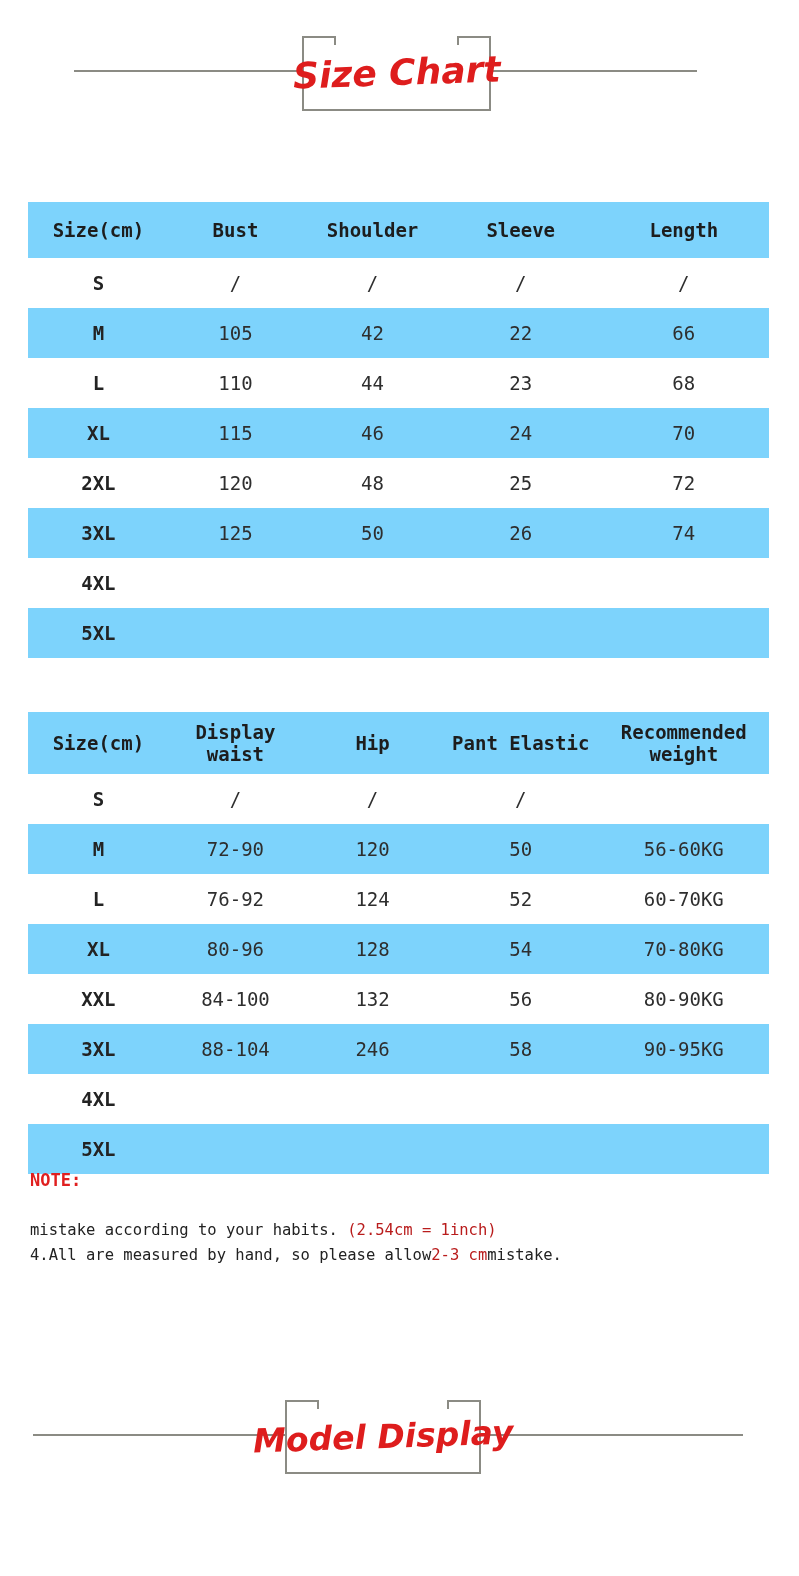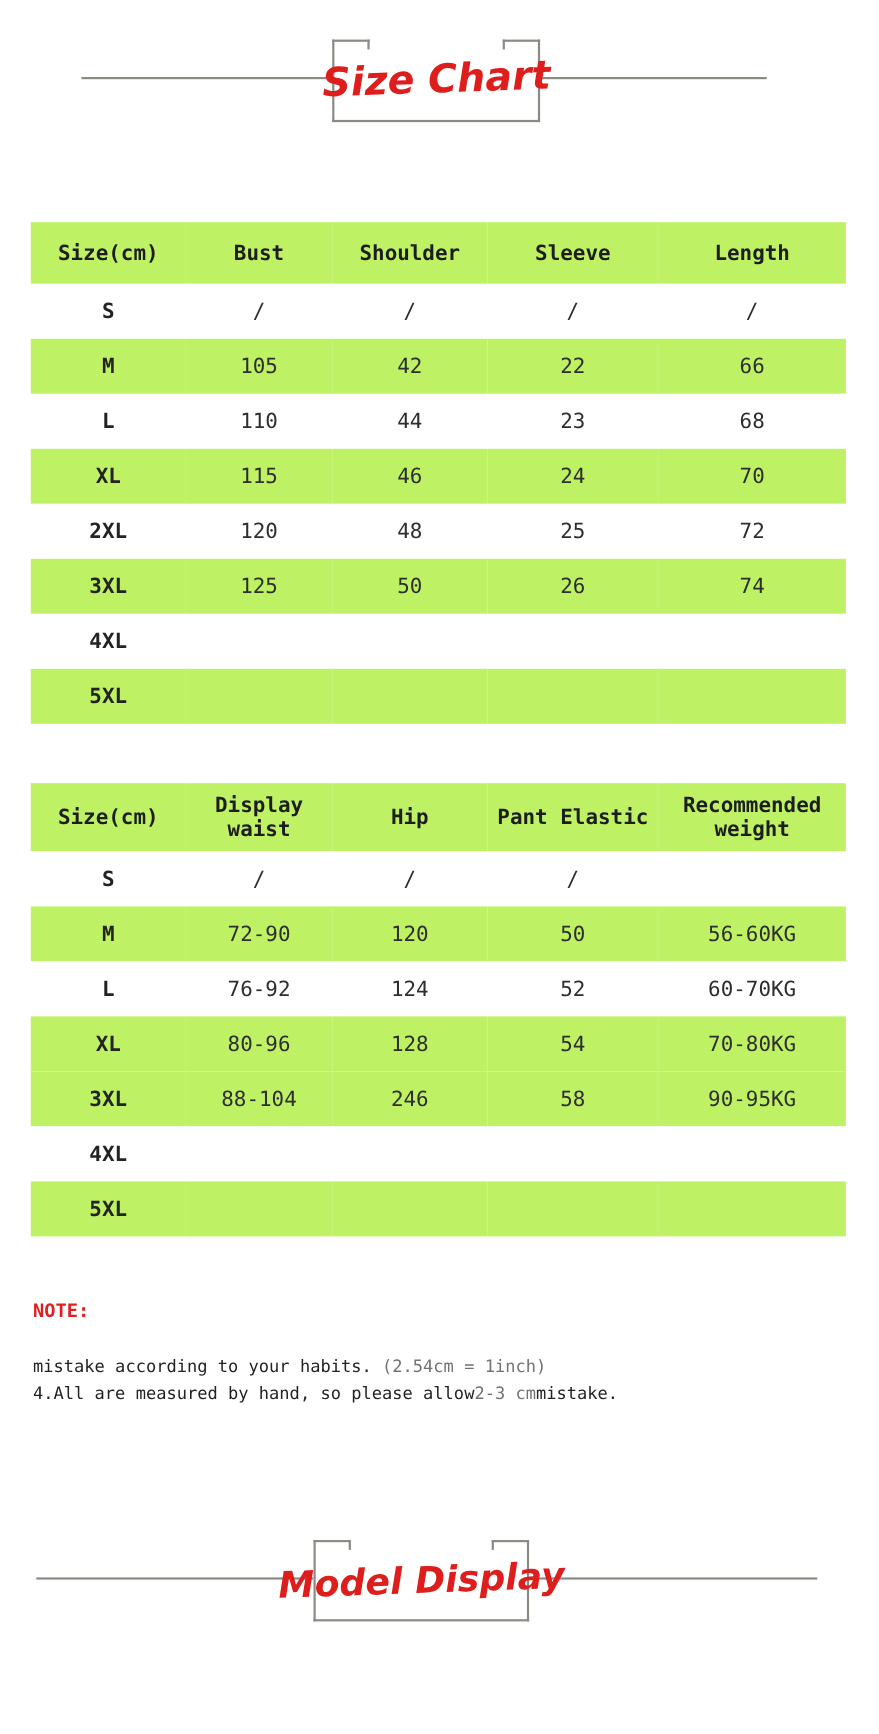--- a/index.html
+++ b/index.html
@@ -25,33 +25,33 @@
   .title-text{
     font-family:"DejaVu Sans","Liberation Sans",sans-serif;
     font-style:italic;font-weight:bold;font-size:36px;color:#de1d1d;
     transform:rotate(-2deg);white-space:nowrap;
   }
   
   .size-table{
     position:absolute;left:28px;width:741px;border-collapse:collapse;table-layout:fixed;
   }
   .size-table th,.size-table td{text-align:center;vertical-align:middle;padding:0;line-height:1.18;}
-  .size-table tr.b{background:#bef264;padding-left:12px;}
+  .size-table tr.b{background:#7dd3fc;padding-left:12px;}
   .size-table tr.w{background:#ffffff;}
   .size-table thead tr{height:56px;}
   .size-table.tall-head thead tr{height:62px;}
   .size-table tbody tr{height:50px;}
   .size-table th{font-size:19px;font-weight:700;color:#1d1d1d;}
   .size-table td{font-size:19px;font-weight:400;color:#2e2e2e;}
   .size-table td.s{font-weight:700;color:#232323;}
   
-  .note{position:absolute;left:30px;top:1168px;width:750px;font-size:15.5px;line-height:25px;color:#222;margin-top:12px;}
+  .note{position:absolute;left:30px;top:1168px;width:750px;font-size:15.5px;line-height:25px;color:#222;}
   .note p{margin:0;}
   .note .note-label{color:#e01f1f;font-weight:700;font-size:17px;}
-  .note .red{color:#737373;}
+  .note .red{color:#b91c1c;}
 </style>
 </head>
 <body>
 
 <div class="page">
 
   <div class="title-band" style="top:33px;">
     <div class="h-line" style="top:37px;left:74px;width:228px;"></div>
     <div class="h-line" style="top:37px;left:487px;width:210px;"></div>
     <div class="title-box" style="left:302px;top:3px;width:185px;height:73px;">
@@ -175,20 +175,27 @@
         <td>52</td>
         <td>60-70KG</td>
       </tr>
       <tr class="b">
         <td class="s">XL</td>
         <td>80-96</td>
         <td>128</td>
         <td>54</td>
         <td>70-80KG</td>
       </tr>
+      <tr class="w">
+        <td class="s">XXL</td>
+        <td>84-100</td>
+        <td>132</td>
+        <td>56</td>
+        <td>80-90KG</td>
+      </tr>
       <tr class="b">
         <td class="s">3XL</td>
         <td>88-104</td>
         <td>246</td>
         <td>58</td>
         <td>90-95KG</td>
       </tr>
       <tr class="w">
         <td class="s">4XL</td>
         <td></td>

